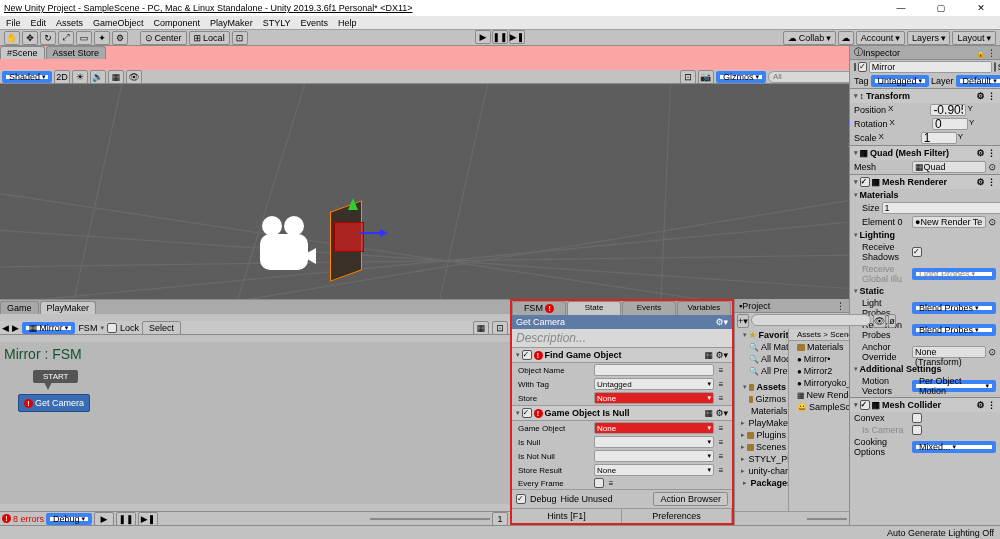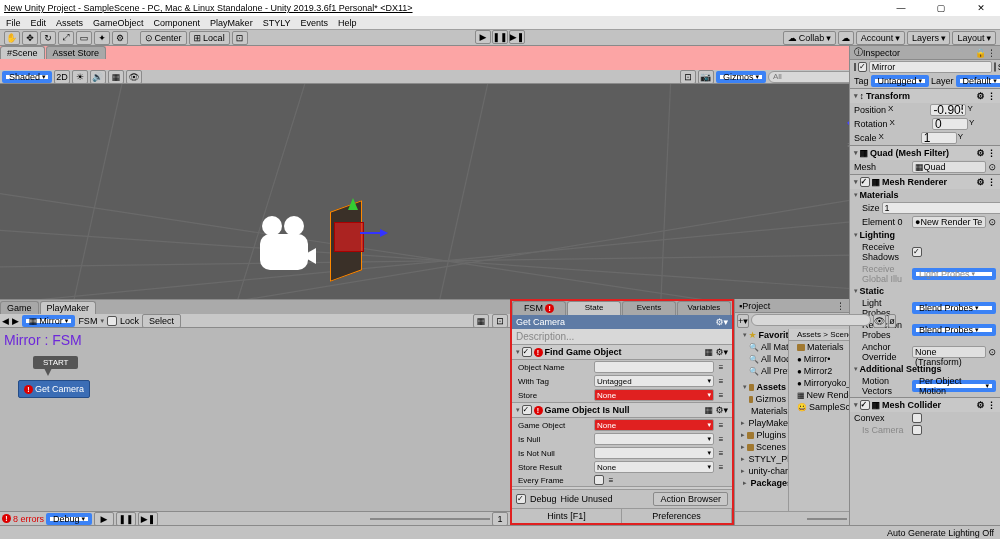--- a/index.html
+++ b/index.html
@@ -29,25 +29,25 @@
   .inspector { width: 151px; background: #c2c2c2; border-left: 1px solid #8a8a8a; display: flex; flex-direction: column; position: absolute; right: 0; top: 46px; bottom: 14px; overflow: hidden; }
   .insp-body { flex: 1; overflow-y: auto; overflow-x: hidden; }
   .irow { display: flex; align-items: center; padding: 1px 4px; gap: 2px; }
   .ilabel { width: 56px; }
   .ifield { flex: 1; background: #e8e8e8; border: 1px solid #999; height: 12px; padding: 0 2px; border-radius: 2px; }
   .ifield.obj { background: #e0e0e0; }
   .icomp { background: #c8c8c8; border-top: 1px solid #8a8a8a; padding: 2px 4px; display: flex; align-items: center; gap: 2px; font-weight: bold; }
   .dropdown { background: #ffffff; border: 4px solid #3b82f6; border-radius: 2px; height: 12px; padding: 0 3px; display: inline-flex; align-items: center; gap: 2px; }
   .dropdown::after { content: "▾"; font-size: 7px; }
   .bottom { position: absolute; left: 0; right: 151px; top: 299px; bottom: 14px; display: flex; }
-  .playmaker { flex: 1; background: #c2c2c2; display: flex; flex-direction: column; border-top: 1px solid #8a8a8a; max-width: 510px; }
+  .playmaker { flex: 1; background: #c2c2c2; display: flex; flex-direction: column; border-top: 1px solid #8a8a8a; max-width: 510px; gap: 7px; }
   .pm-tabs { height: 14px; background: #aaa; display: flex; align-items: flex-end; }
   .pm-toolbar { height: 14px; background: #c8c8c8; display: flex; align-items: center; padding: 0 2px; gap: 3px; border-bottom: 1px solid #8a8a8a; }
   .pm-canvas { flex: 1; background: #b8b8b8; position: relative; }
-  .pm-title { position: absolute; top: 4px; left: 4px; font-size: 14px; color: #6d28d9; }
+  .pm-title { position: absolute; top: 4px; left: 4px; font-size: 14px; color: #14532d; }
   .pm-start { position: absolute; top: 28px; left: 33px; background: #555; color: #fff; padding: 2px 10px; border-radius: 2px; font-size: 8px; }
   .pm-state { position: absolute; top: 52px; left: 18px; background: #3b6db5; color: #fff; padding: 3px 5px; border-radius: 2px; border: 1px solid #244c87; display: flex; align-items: center; gap: 2px;}
   .pm-arrow { position: absolute; top: 40px; left: 44px; width: 0; height: 0; border-left: 4px solid transparent; border-right: 4px solid transparent; border-top: 8px solid #555; }
   .err-icon { display: inline-block; width: 9px; height: 9px; background: #d00; border-radius: 50%; color: #fff; font-size: 7px; text-align: center; line-height: 9px; font-weight: bold; }
   .pm-bottom { height: 14px; background: #c2c2c2; display: flex; align-items: center; gap: 2px; padding: 0 2px; border-top: 1px solid #8a8a8a;}
   .pm-bottom .tbtn.icon { width: 20px; justify-content: center; padding: 0;}
   .pm-bottom .err { color: #d00; }
   .pm-right { width: 224px; background: #c2c2c2; border-left: 1px solid #8a8a8a; display: flex; flex-direction: column; border: 2px solid #e02020; }
   .pmr-tabs { height: 14px; display: flex; background: #aaa; }
   .pmr-tabs .tab { flex: 1; text-align: center; font-size: 8px; padding: 1px 2px; }
@@ -88,21 +88,21 @@
   .mirror-obj .arrow-g { position: absolute; left: 18px; top: -8px; width: 0; height: 0; border-left: 5px solid transparent; border-right: 5px solid transparent; border-bottom: 12px solid #3c3; }
   .mirror-obj .arrow-b { position: absolute; left: 30px; top: 26px; width: 22px; height: 2px; background: #33f; }
   .mirror-obj .arrow-b::after { content: ""; position: absolute; right: -6px; top: -3px; border-top: 4px solid transparent; border-bottom: 4px solid transparent; border-left: 8px solid #33f; }
   .persp { position: absolute; top: 56px; right: 12px; color: #8a8a8a; font-size: 8px;}
   .caret { font-size: 7px; color: #555; }
   .topright-btns { margin-left: auto; display: flex; gap: 2px; }
   .search-field { flex: 1; background: #d8d8d8; border: 1px solid #999; height: 12px; border-radius: 6px; padding: 0 4px; font-size: 8px;}
   .xyz { display: flex; gap: 1px; flex: 1; }
   .xyz > span { font-size: 8px; }
   .xyz .ifield { width: 36px; flex: none; font-size: 12px; margin-left: 36px; }
-  .desc-field { background: #d8d8d8; color: #888; padding: 2px 4px; font-size: 10px; }
+  .desc-field { background: #d8d8d8; color: #888; padding: 2px 4px; font-size: 12px; font-style: italic; }
   .slider-track { flex: 1; height: 2px; background: #888; position: relative; }
   .center-play { position: absolute; top: 30px; left: 50%; transform: translateX(-50%); display: flex; gap: 1px;}
 </style>
 </head>
 <body>
 
 <div class="titlebar">
   <span class="title">New Unity Project - SampleScene - PC, Mac &amp; Linux Standalone - Unity 2019.3.6f1 Personal* &lt;DX11&gt;</span>
   <div class="winbtns">
     <span>—</span>
@@ -360,20 +360,24 @@
       </div>
     <div class="icomp"><span class="caret">▾</span><span class="checkbox checked"></span>▦ <span>Mesh Collider</span><span style="flex:1"></span>⚙ ⋮</div>
     <div class="irow">
         <span class="ilabel">Convex</span>
         <span class="checkbox"></span>
       </div>
     <div class="irow" style="color:#888">
         <span class="ilabel" style="padding-left:8px">Is Camera</span>
         <span class="checkbox"></span>
       </div>
+    <div class="irow">
+        <span class="ilabel">Cooking Options</span>
+        <span class="dropdown" style="flex:1">Mixed...</span>
+      </div>
     <div class="irow"></div>
 
   </div>
 </div>
 
 <div class="bottom">
   <div class="playmaker">
     <div class="pm-tabs">
       <span class="tab inactive">Game</span>
       <span class="tab">PlayMaker</span>

